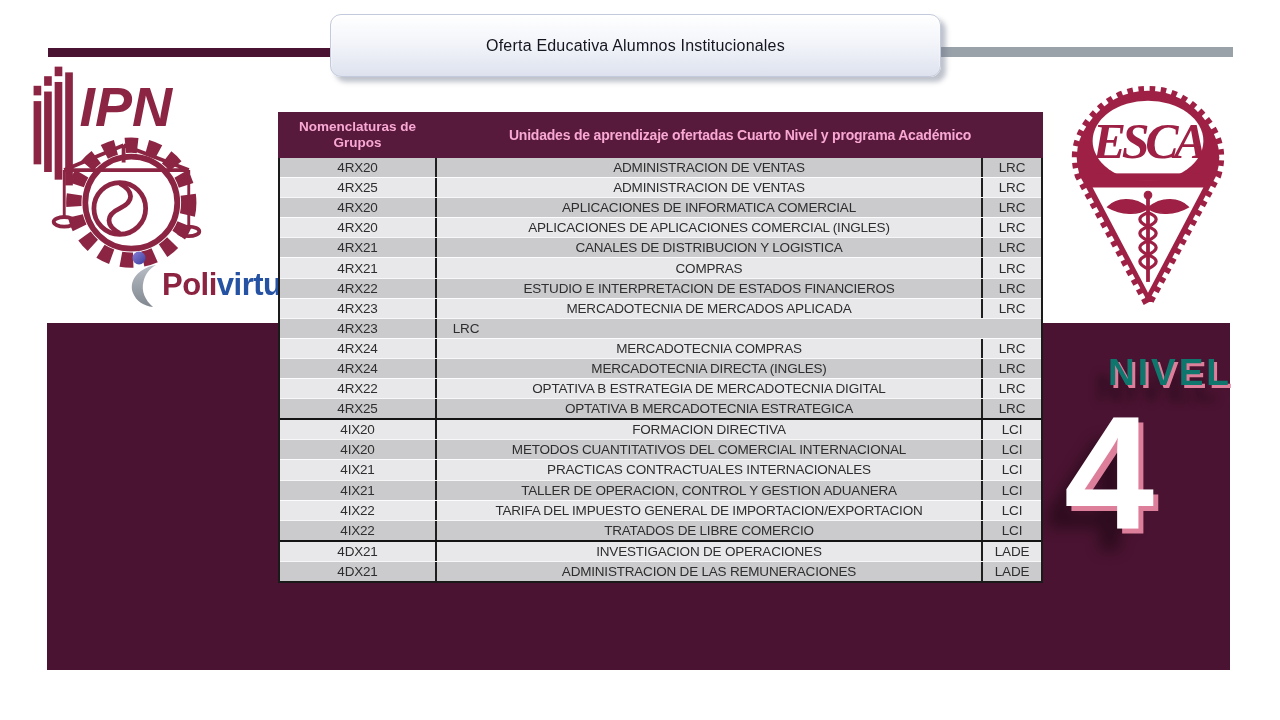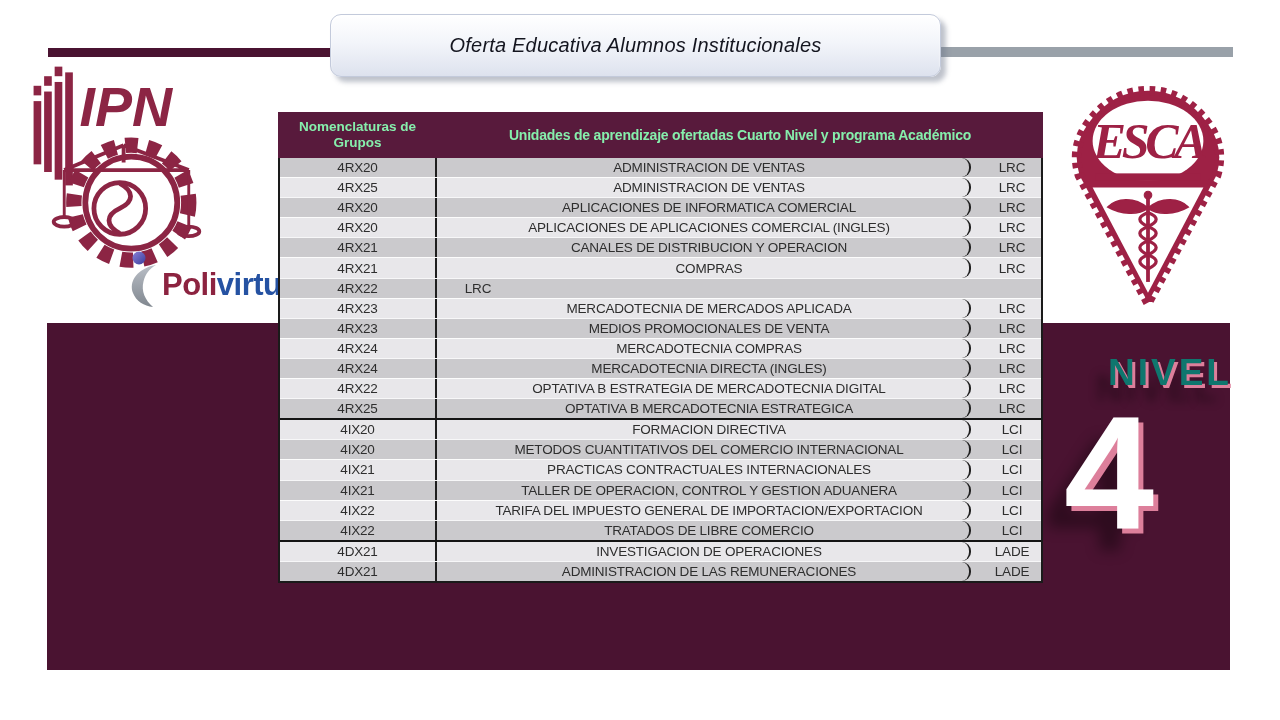--- a/index.html
+++ b/index.html
@@ -11,21 +11,21 @@
     background:var(--maroon-panel,#4a1331); z-index:1; }
   .bar-gray { position:absolute; left:938px; top:47px; width:295px; height:10px;
     background:var(--gray-bar,#99a1a9); z-index:1; }
 
   
   .title-box { position:absolute; left:330px; top:14px; width:611px; height:63px; z-index:2;
     border-radius:11px; border:1px solid #c3cadb;
     background:linear-gradient(180deg,#ffffff 0%,#f3f5fa 45%,#dde2ee 100%);
     box-shadow:5px 5px 5px rgba(110,120,140,.45), inset 0 2px 2px #ffffff;
     display:flex; align-items:center; justify-content:center; }
-  .title-box .title-text { font-size:20px; color:#14151f; letter-spacing:.2px;font-style:italic; }
+  .title-box .title-text { font-size:16px; color:#14151f; letter-spacing:.2px; }
 
   
   .maroon-panel { position:absolute; left:47px; top:323px; width:1183px; height:347px;
     background:var(--maroon-panel,#4a1331); z-index:0; }
 
   
   .ipn-logo { position:absolute; left:24px; top:56px; width:182px; height:232px; z-index:2; }
   .esca-logo { position:absolute; left:1066px; top:80px; width:164px; height:228px; z-index:2; }
 
   .polivirtual { position:absolute; left:126px; top:250px; z-index:3; display:flex; align-items:flex-end; }
@@ -37,34 +37,34 @@
   
   .nivel-label { position:absolute; left:1108px; top:352px; z-index:2;
     color:#0f766e; font-weight:bold; font-size:37px; letter-spacing:3px;
     text-shadow:3px 3px 0 var(--pink-shadow,#dd7f9b), -12px 16px 10px rgba(0,0,0,.35); }
   .nivel-number { position:absolute; left:1064px; top:392px; z-index:2;
     color:#ffffff; font-weight:bold; font-size:162px; line-height:1;
     text-shadow:5px 5px 0 var(--pink-shadow,#dd7f9b), -18px 22px 14px rgba(0,0,0,.38); }
 
   
   .course-table { position:absolute; left:278px; top:112px; width:765px; z-index:4; }
-  .thead { display:flex; height:46px; background:var(--header-maroon,#581a3c); color:#86efac; }
+  .thead { display:flex; height:46px; background:var(--header-maroon,#581a3c); color:#f9a8d4; }
   .hcell { display:flex; align-items:center; justify-content:center; text-align:center; font-weight:bold; }
   .hcell-groups { width:159px; font-size:13.5px; line-height:1.2; padding:0 10px; }
   .hcell-units { flex:1; font-size:14px; letter-spacing:-.2px; padding:16px 4px; }
   .tbody { height:425px; display:flex; flex-direction:column; border:2px solid #1a1a1a; border-top:none; }
-  .trow { flex:1; display:flex; min-height:0;gap:12px; }
+  .trow { flex:1; display:flex; min-height:0; }
   .trow.dark { background:var(--row-dark,#cbcacd); }
   .trow.light { background:var(--row-light,#e8e7ea); }
   .trow + .trow { border-top:1px solid rgba(255,255,255,.85); }
   .trow.section-start { border-top:2px solid #141414; }
   .tcell { display:flex; align-items:center; justify-content:center; text-align:center;
     font-size:13.5px; color:#2e2e2e; letter-spacing:-.2px; white-space:nowrap; overflow:hidden; }
   .tcell.group { width:157px; border-right:2px solid #1f1f1f; }
-  .tcell.course { flex:1; border-right:2px solid #1f1f1f;border-radius:9px; }
+  .tcell.course { flex:1; border-right:2px solid #1f1f1f; }
   .tcell.program { width:58px; }
 </style>
 </head>
 <body>
 
 <div class="slide">
 
   <div class="maroon-panel"></div>
   <div class="bar-maroon"></div>
   <div class="bar-gray"></div>
@@ -154,40 +154,40 @@
           <div class="tcell course">APLICACIONES DE INFORMATICA COMERCIAL</div>
           <div class="tcell program">LRC</div>
         </div>
         <div class="trow light">
           <div class="tcell group">4RX20</div>
           <div class="tcell course">APLICACIONES DE APLICACIONES COMERCIAL (INGLES)</div>
           <div class="tcell program">LRC</div>
         </div>
         <div class="trow dark">
           <div class="tcell group">4RX21</div>
-          <div class="tcell course">CANALES DE DISTRIBUCION Y OPERACION</div>
+          <div class="tcell course">CANALES DE DISTRIBUCION Y LOGISTICA</div>
           <div class="tcell program">LRC</div>
         </div>
         <div class="trow light">
           <div class="tcell group">4RX21</div>
           <div class="tcell course">COMPRAS</div>
           <div class="tcell program">LRC</div>
         </div>
         <div class="trow dark">
           <div class="tcell group">4RX22</div>
+          <div class="tcell course">ESTUDIO E INTERPRETACION DE ESTADOS FINANCIEROS</div>
           <div class="tcell program">LRC</div>
         </div>
         <div class="trow light">
           <div class="tcell group">4RX23</div>
           <div class="tcell course">MERCADOTECNIA DE MERCADOS APLICADA</div>
           <div class="tcell program">LRC</div>
         </div>
         <div class="trow dark">
           <div class="tcell group">4RX23</div>
-          <div class="tcell course">MEDIOS PROMOCIONALES DE VENTA</div>
           <div class="tcell program">LRC</div>
         </div>
         <div class="trow light">
           <div class="tcell group">4RX24</div>
           <div class="tcell course">MERCADOTECNIA COMPRAS</div>
           <div class="tcell program">LRC</div>
         </div>
         <div class="trow dark">
           <div class="tcell group">4RX24</div>
           <div class="tcell course">MERCADOTECNIA DIRECTA (INGLES)</div>
@@ -203,21 +203,21 @@
           <div class="tcell course">OPTATIVA B MERCADOTECNIA ESTRATEGICA</div>
           <div class="tcell program">LRC</div>
         </div>
         <div class="trow light section-start">
           <div class="tcell group">4IX20</div>
           <div class="tcell course">FORMACION DIRECTIVA</div>
           <div class="tcell program">LCI</div>
         </div>
         <div class="trow dark">
           <div class="tcell group">4IX20</div>
-          <div class="tcell course">METODOS CUANTITATIVOS DEL COMERCIO INTERNACIONAL</div>
+          <div class="tcell course">METODOS CUANTITATIVOS DEL COMERCIAL INTERNACIONAL</div>
           <div class="tcell program">LCI</div>
         </div>
         <div class="trow light">
           <div class="tcell group">4IX21</div>
           <div class="tcell course">PRACTICAS CONTRACTUALES INTERNACIONALES</div>
           <div class="tcell program">LCI</div>
         </div>
         <div class="trow dark">
           <div class="tcell group">4IX21</div>
           <div class="tcell course">TALLER DE OPERACION, CONTROL Y GESTION ADUANERA</div>

